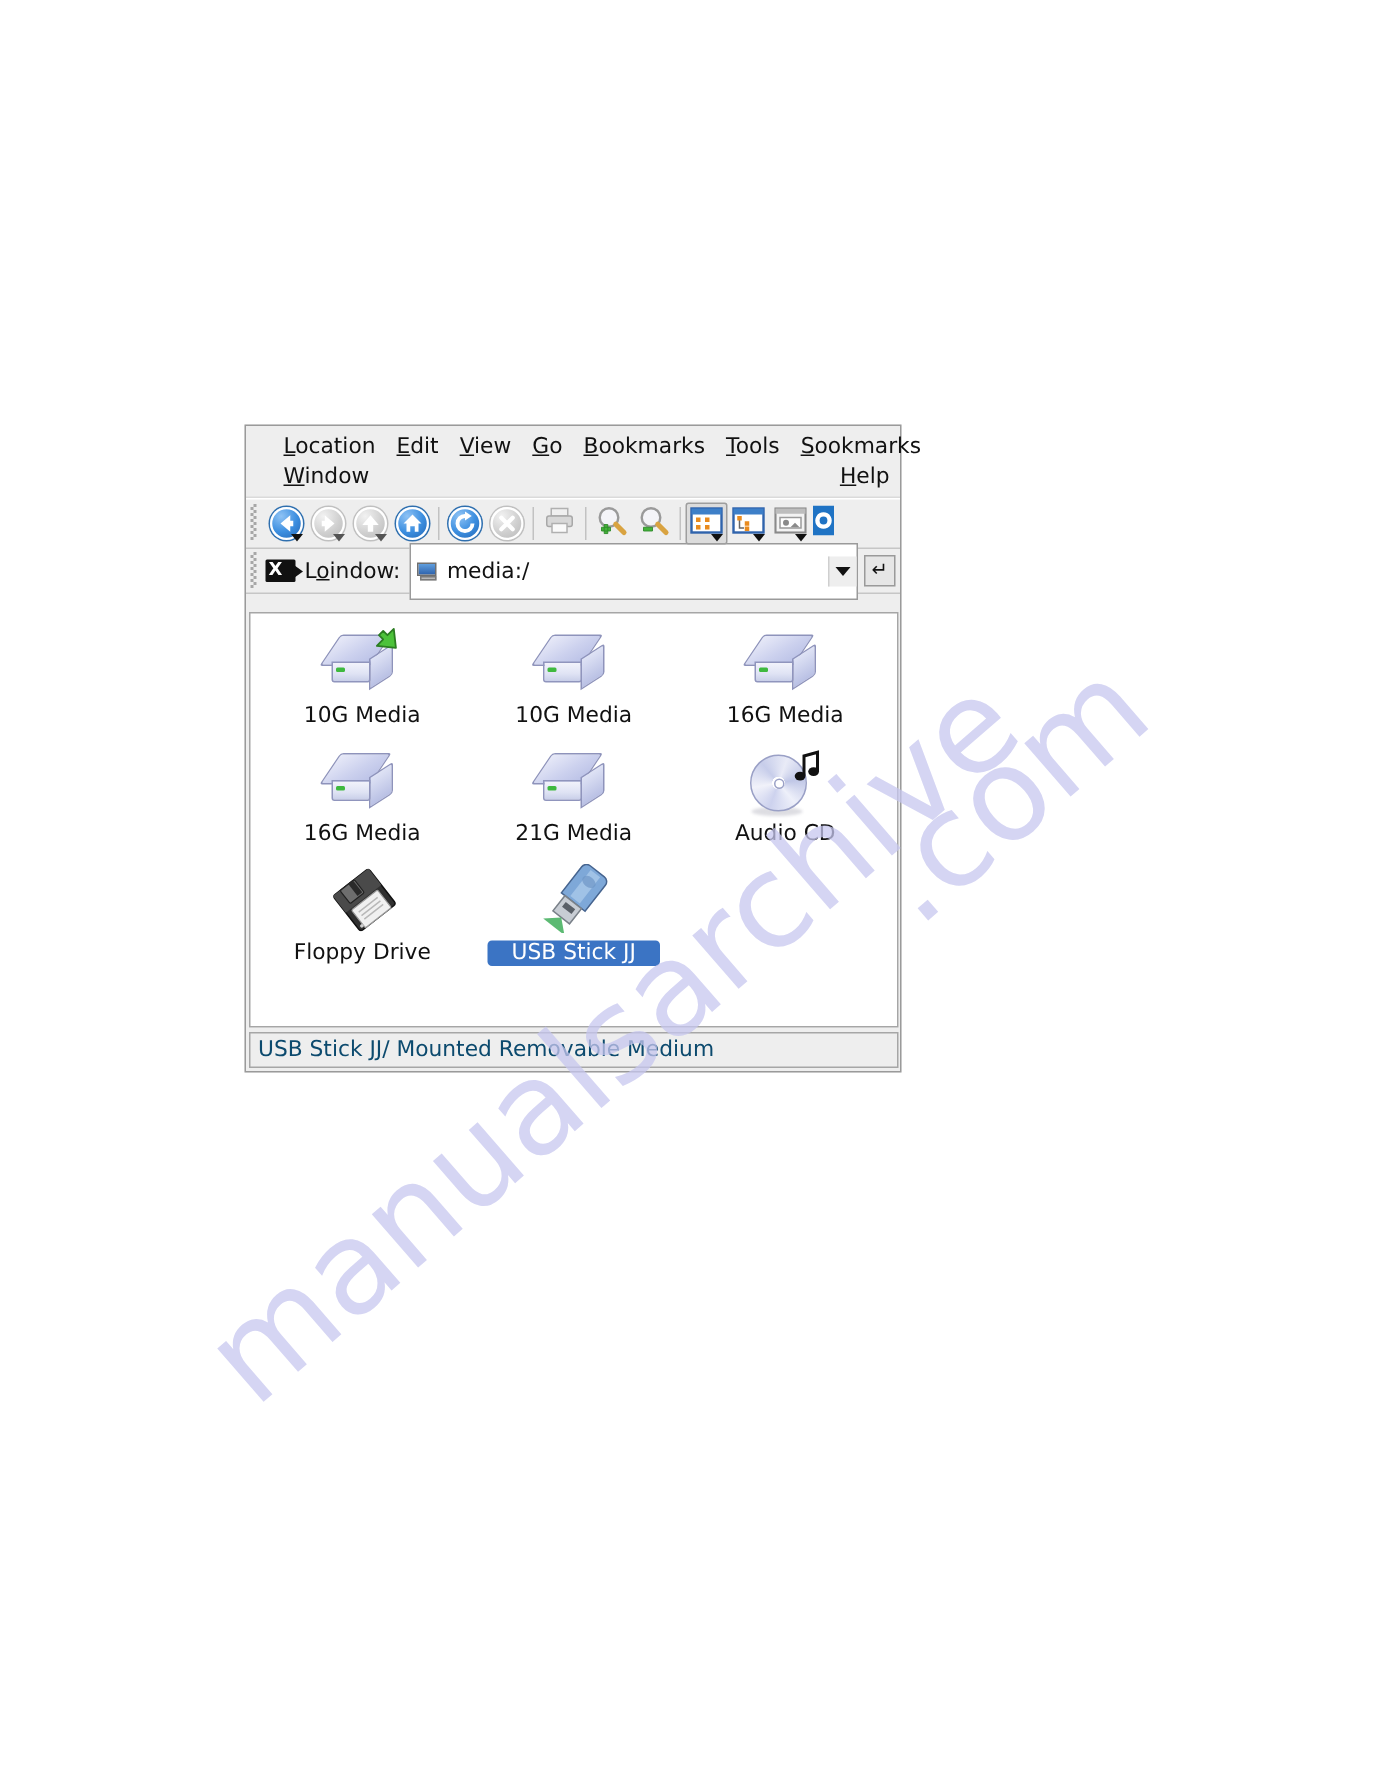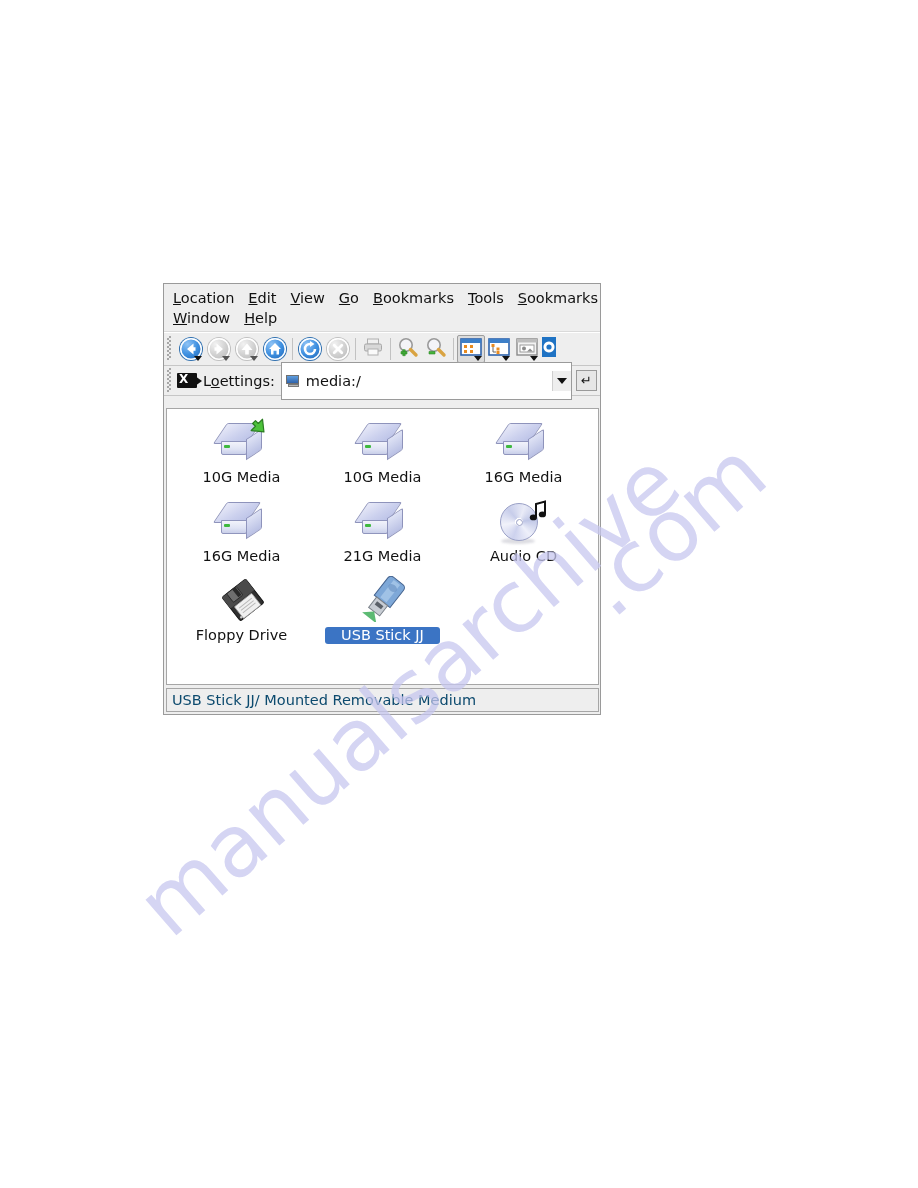--- a/index.html
+++ b/index.html
@@ -53,21 +53,22 @@
   
   #menubar {
     background: #eeeeee;
     padding: 4px 0 3px 0;
     border-bottom: 1px solid #dadada;
   }
   .menurow {
     display: flex;
     align-items: center;
     height: 20px;
-    padding-left: 2px;
+    padding-left: 18px;
+    justify-content: space-between;
   }
   .menu-item {
     font-size: 14.5px;
     color: #111111;
     padding: 1px 7px 1px 7px;
     white-space: nowrap;
     line-height: 17px;
   }
   .menu-item u { text-decoration: underline; text-underline-offset: 1px; }
 
@@ -577,21 +578,21 @@
           <path d="M11 4.5 a5.5 5.5 0 1 1 -0.01 0 z" fill="#ffffff"></path>
           <circle cx="11" cy="10" r="2.6" fill="#1f73c4"></circle>
         </svg>
       </span>
     </div>
   </div>
 
   <div id="locbar">
     <div class="grip"></div>
     <div class="loc-clear"></div>
-    <div class="loc-label"><span>L</span><u>o</u><span>ettings:</span></div>
+    <div class="loc-label"><span>L</span><u>o</u><span>indow:</span></div>
     <div class="loc-combo">
       <span class="mon-icon">
         <span class="screen"></span>
           <span class="base"></span>
       </span>
       <span class="loc-value" title="media:/">media:/</span>
       <span class="combo-arrow">
           <i></i>
         </span>
     </div>

